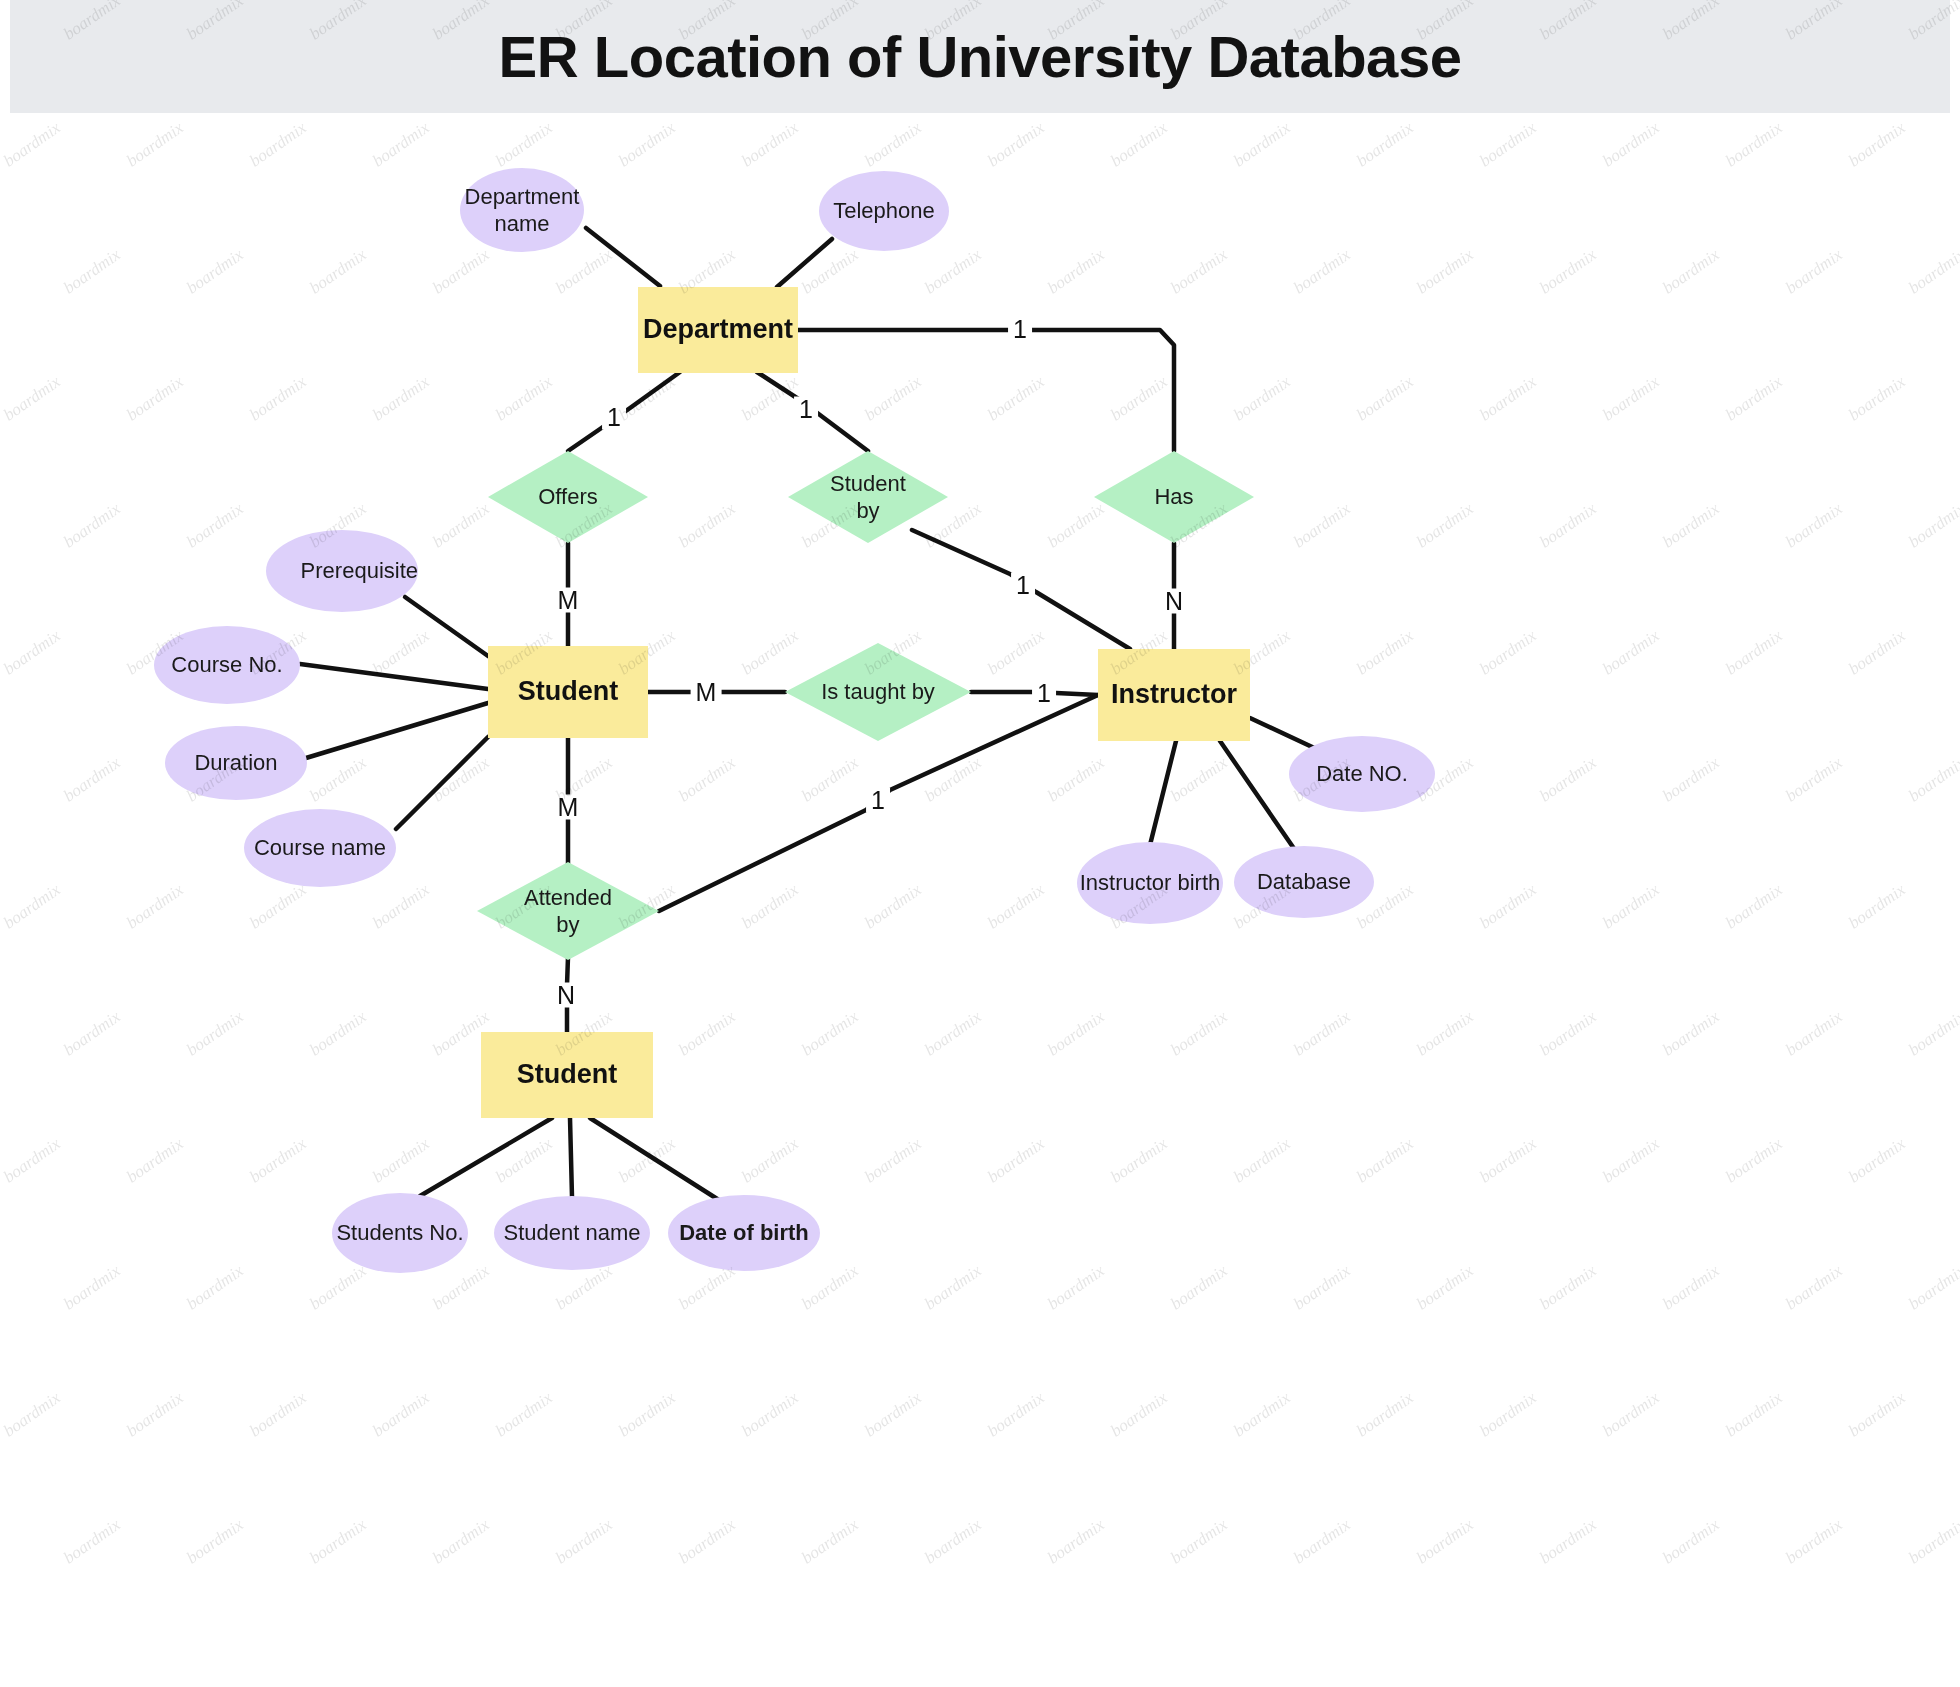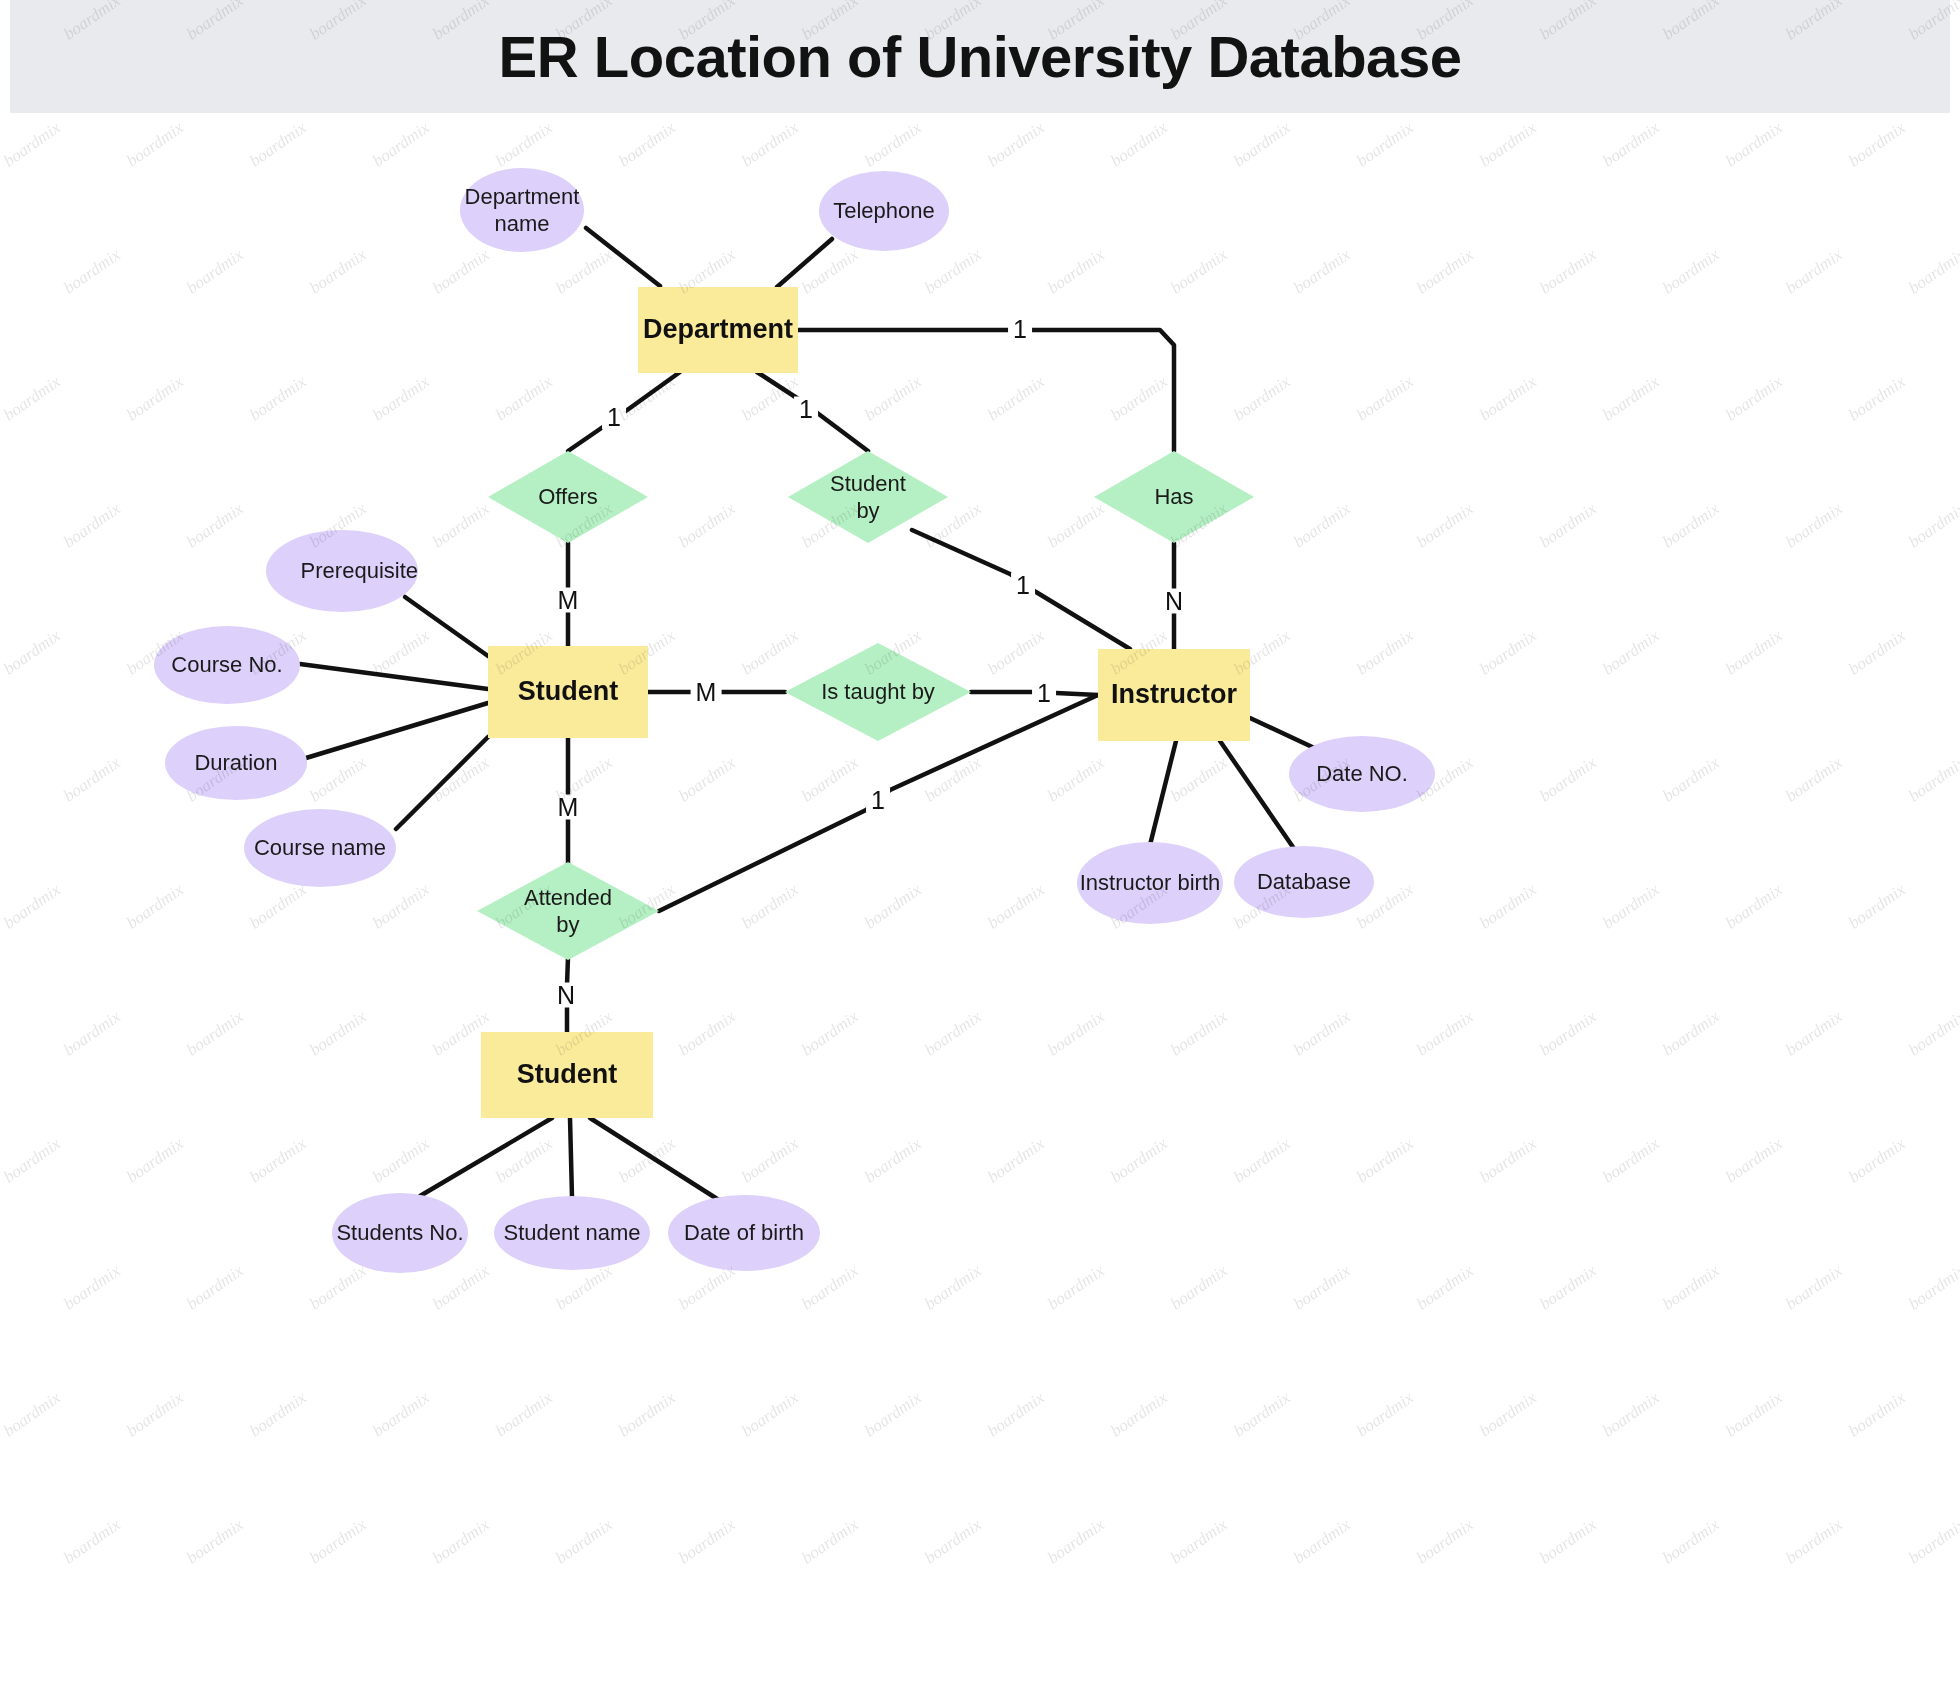--- a/index.html
+++ b/index.html
@@ -129,21 +129,21 @@
       </div>
       <div class="node attribute" style="left: 1234px; top: 733px; width: 140px; height: 72px;">
         <span>Database</span>
       </div>
       <div class="node attribute" style="left: 332px; top: 1080px; width: 136px; height: 80px;">
         <span>Students No.</span>
       </div>
       <div class="node attribute" style="left: 494px; top: 1083px; width: 156px; height: 74px;">
         <span>Student name</span>
       </div>
-      <div class="node attribute" style="left: 668px; top: 1082px; width: 152px; height: 76px;">
+      <div class="node attribute" style="left: 668px; top: 1082px; width: 152px; height: 76px; font-weight: bold;">
         <span>Date of birth</span>
       </div>
       <div class="node relationship" style="left: 488px; top: 338px; width: 160px; height: 92px;">
         <div style="position: absolute; left: 0px; top: 0px; width: 100%; height: 100%; background: rgb(181, 240, 196); clip-path: polygon(50% 0%, 100% 50%, 50% 100%, 0% 50%);"></div>
         <span class="rel-label" style="position: relative; z-index: 2; max-width: 99.2px;">Offers</span>
       </div>
       <div class="node relationship" style="left: 788px; top: 338px; width: 160px; height: 92px;">
         <div style="position: absolute; left: 0px; top: 0px; width: 100%; height: 100%; background: rgb(181, 240, 196); clip-path: polygon(50% 0%, 100% 50%, 50% 100%, 0% 50%);"></div>
         <span class="rel-label" style="position: relative; z-index: 2; max-width: 99.2px;">Student by</span>
       </div>

